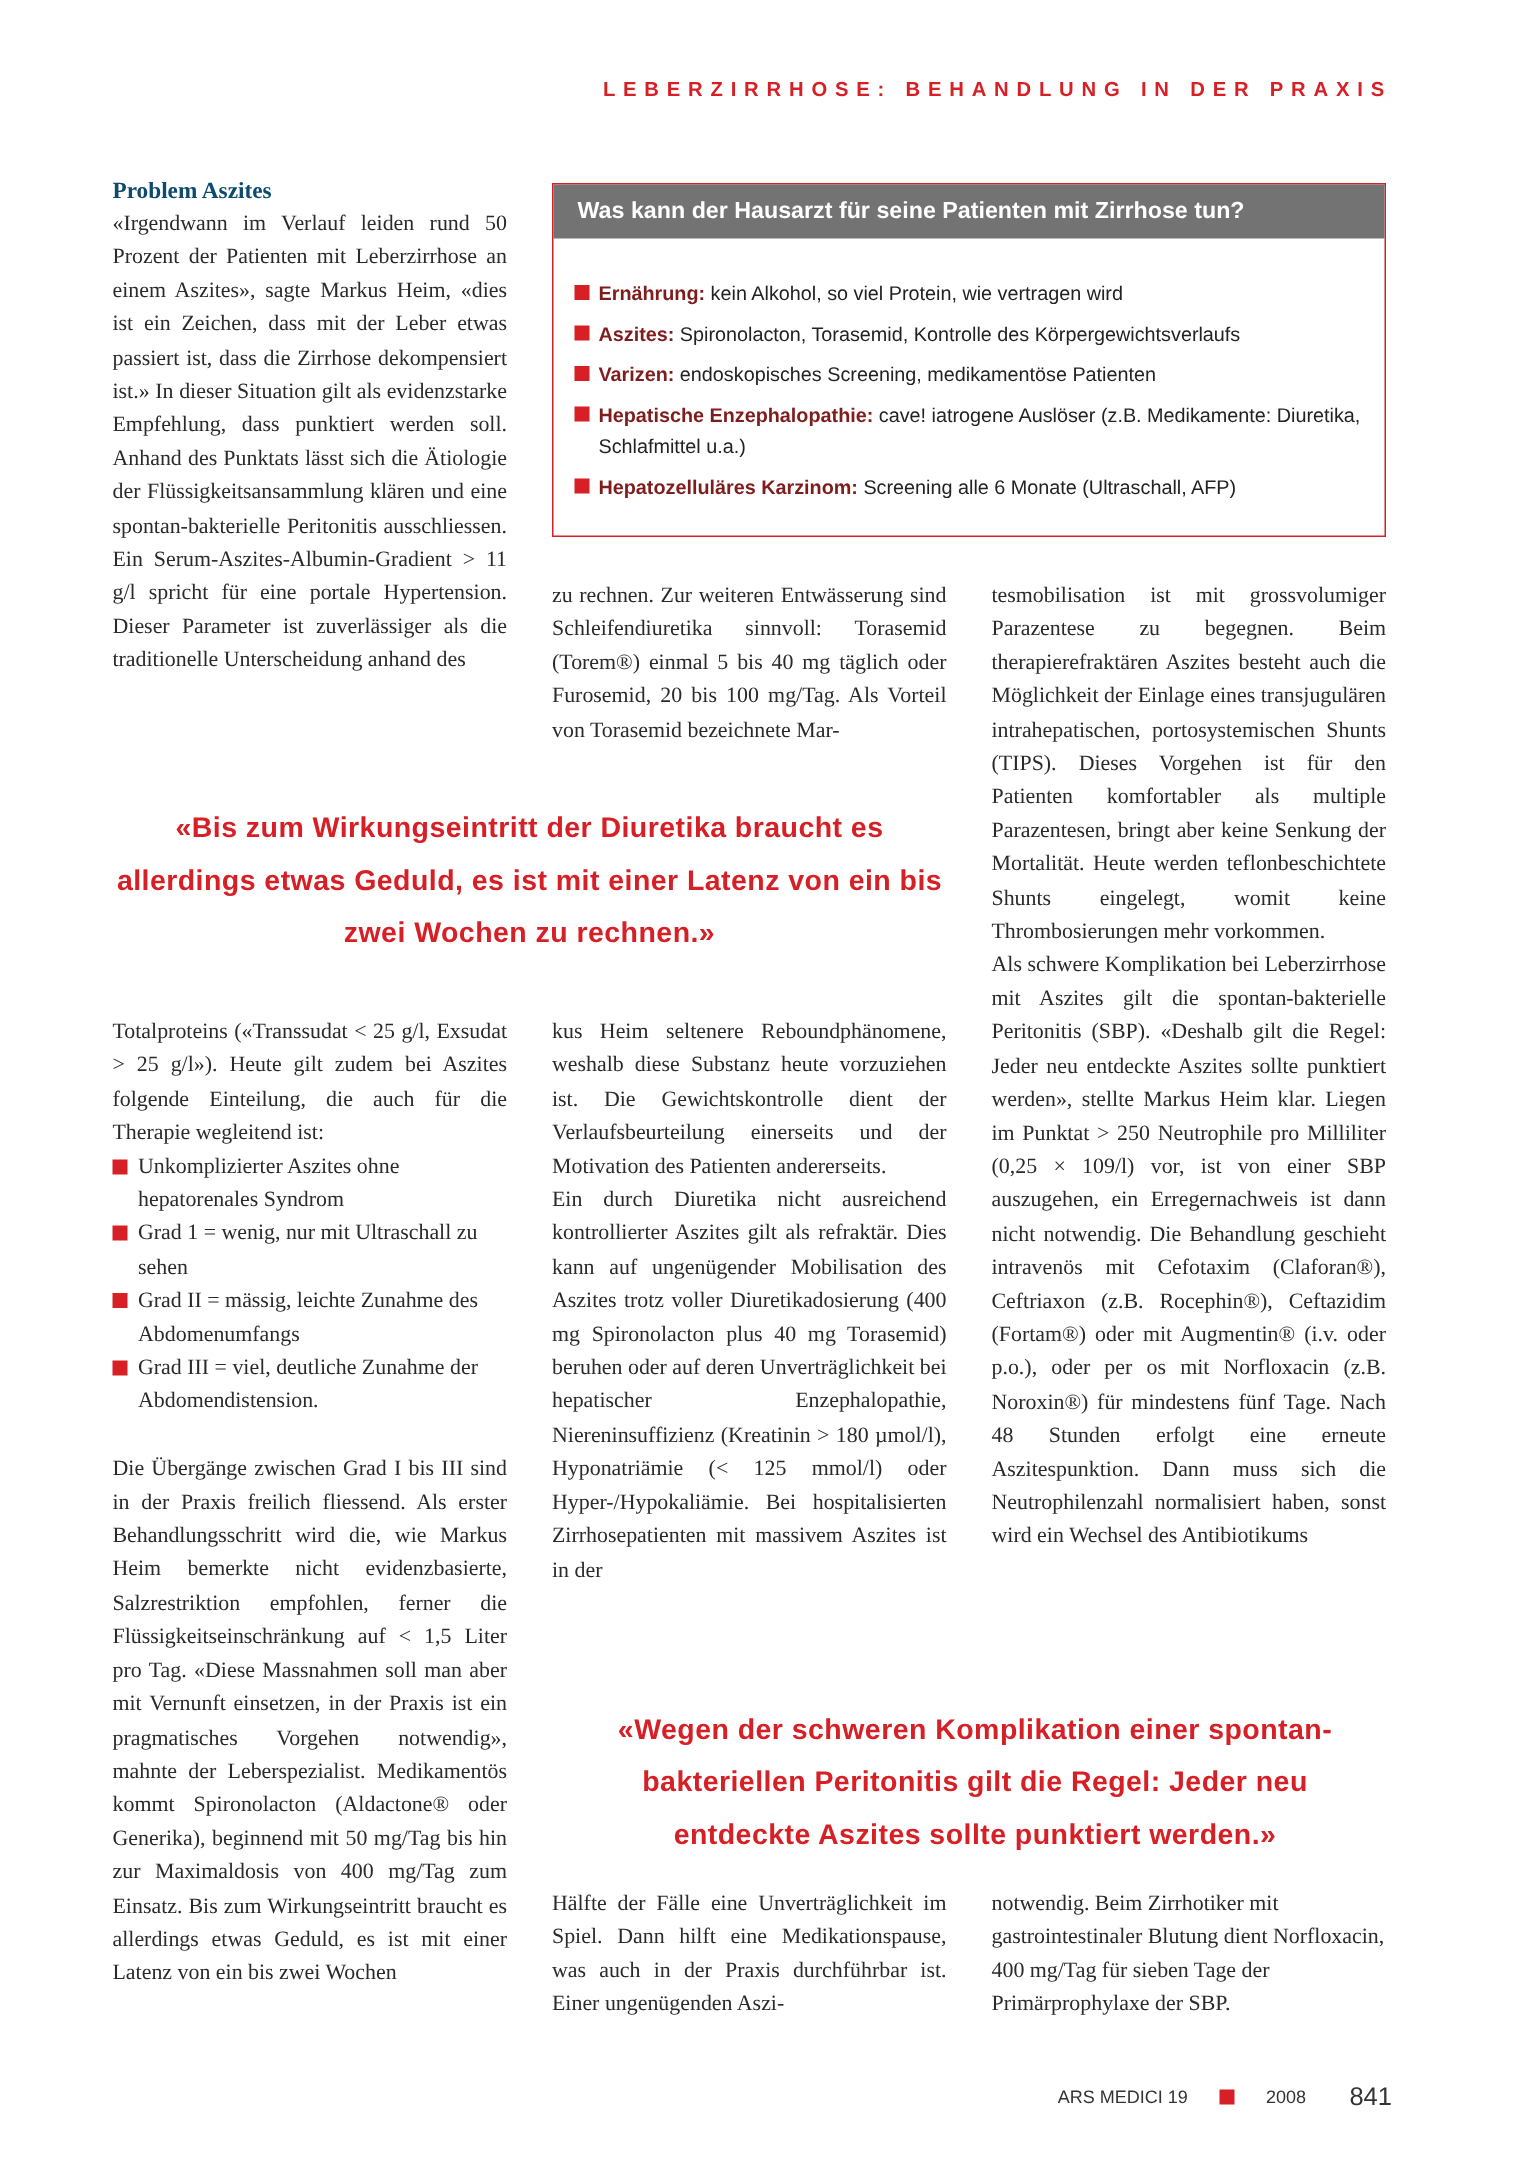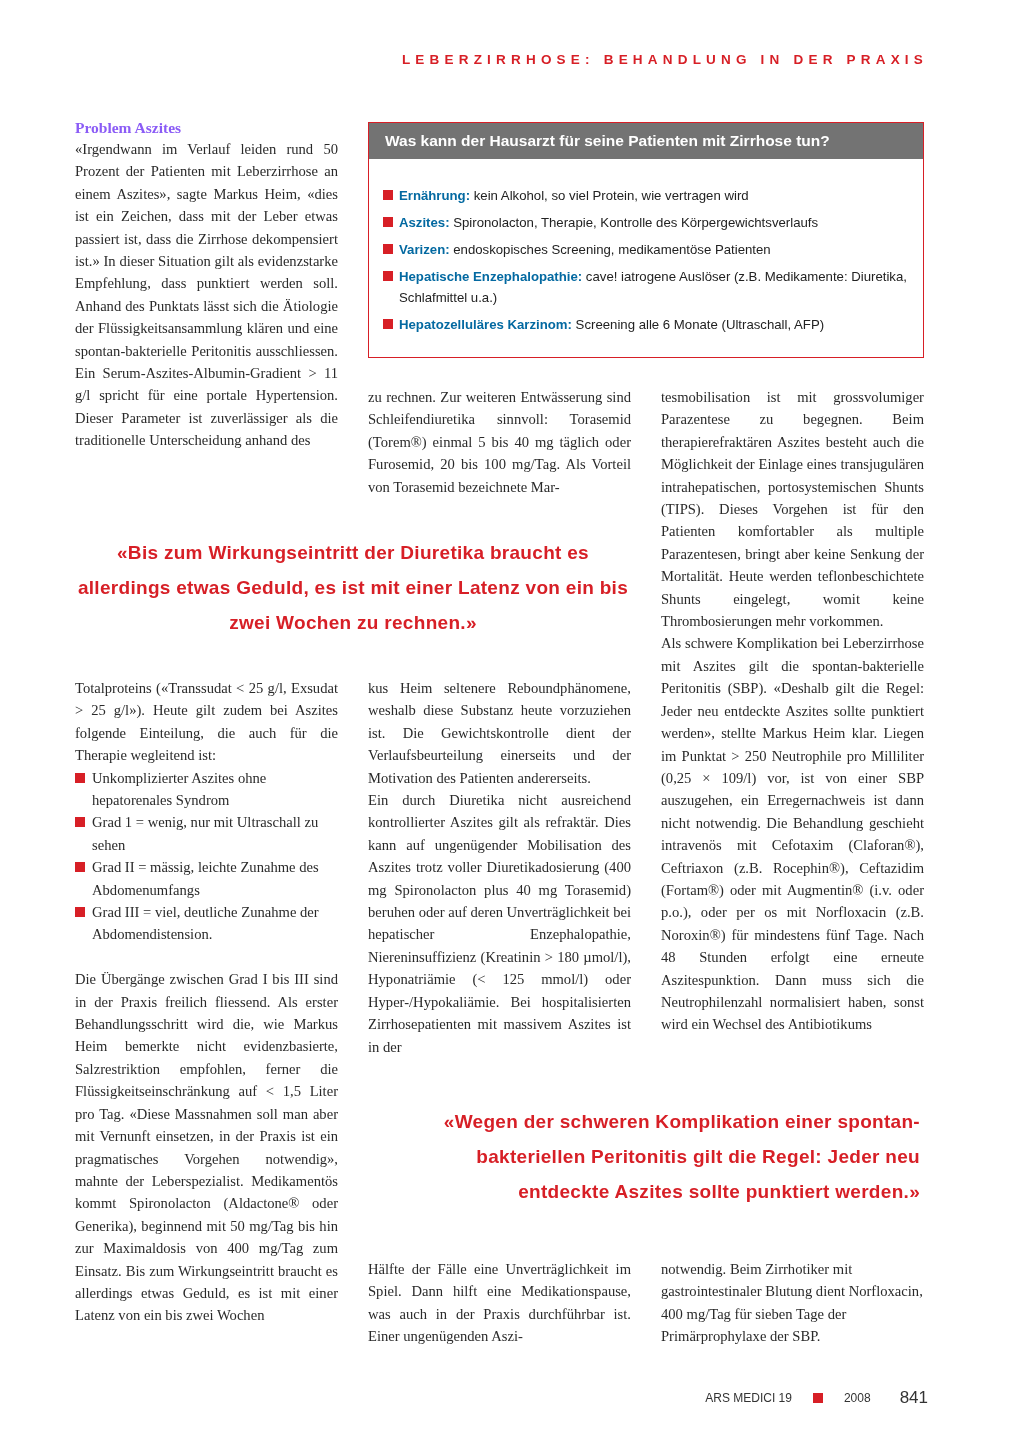--- a/index.html
+++ b/index.html
@@ -7,38 +7,38 @@
 
   .running-head {
     position: absolute; top: 52px; right: 96px;
     font-family: "Liberation Sans", sans-serif; font-weight: bold;
     font-size: 13.5px; letter-spacing: 5.2px; color: #d71f26;
   }
 
   .col { position: absolute; font-family: "Liberation Serif", serif; font-size: 14.6px; line-height: 22.4px; text-align: justify; color: #2a2a2a; }
   .col p { margin: 0; }
   .col .gap { height: 22.4px; }
-  .col h3 { margin: 0; font-size: 15.5px; font-weight: bold; line-height: 20px; color: #8b5cf6; }
+  .col h3 { margin: 0; font-size: 15.5px; font-weight: bold; line-height: 20px; color: #0c4a6e; }
 
   ul.sq { list-style: none; margin: 0; padding: 0; }
   ul.sq li { position: relative; padding-left: 17px; text-align: left; }
   ul.sq li .bullet { position: absolute; left: 0; top: 6px; width: 10px; height: 10px; background: #d71f26; display: inline-block; }
 
   .box {
     position: absolute; left: 368px; top: 122px; width: 556px; height: 236px;
     border: 1.5px solid #d71f26; box-sizing: border-box;
   }
   .box .head {
     background: #737373; color: #fff; height: 36px; line-height: 36px;
     padding-left: 16px; font-family: "Liberation Sans", sans-serif; font-weight: bold; font-size: 15.5px;
   }
   .box ul { list-style: none; margin: 26px 0 0 0; padding: 0 12px 0 14px; font-family: "Liberation Sans", sans-serif; font-size: 13.2px; line-height: 21px; color: #222; }
   .box li { position: relative; padding-left: 16px; margin-bottom: 6px; }
   .box li .bullet { position: absolute; left: 0; top: 5px; width: 10px; height: 10px; background: #d71f26; }
-  .box li b { font-weight: bold; color: #0369a1; }
+  .box li b { font-weight: bold; color: #7f1d1d; }
 
   .pull {
     position: absolute; text-align: center; font-family: "Liberation Sans", sans-serif;
     font-weight: bold; color: #d71f26; font-size: 19px; line-height: 35px; letter-spacing: 0.3px;
   }
 
   .footer {
     position: absolute; top: 1388px; right: 96px; font-family: "Liberation Sans", sans-serif;
     font-size: 12px; color: #333; display: flex; align-items: center; gap: 21px;
   }
@@ -52,21 +52,21 @@
 
 <div class="col" style="left:75px; top:118px; width:263px;">
   <h3>Problem Aszites</h3>
   <p>«Irgendwann im Verlauf leiden rund 50 Prozent der Patienten mit Leberzirrhose an einem Aszites», sagte Markus Heim, «dies ist ein Zeichen, dass mit der Leber etwas passiert ist, dass die Zirrhose dekompensiert ist.» In dieser Situation gilt als evidenzstarke Empfehlung, dass punktiert werden soll. Anhand des Punktats lässt sich die Ätiologie der Flüssigkeitsansammlung klären und eine spontan-bakterielle Peritonitis ausschliessen. Ein Serum-Aszites-Albumin-Gradient &gt; 11 g/l spricht für eine portale Hypertension. Dieser Parameter ist zuverlässiger als die traditionelle Unterscheidung anhand des</p>
 </div>
 
 <div class="box">
   <div class="head">Was kann der Hausarzt für seine Patienten mit Zirrhose tun?</div>
   <ul>
     <li><span class="bullet"></span><b>Ernährung:</b><span> kein Alkohol, so viel Protein, wie vertragen wird</span></li>
-    <li><span class="bullet"></span><b>Aszites:</b><span> Spironolacton, Therapie, Kontrolle des Körpergewichtsverlaufs</span></li>
+    <li><span class="bullet"></span><b>Aszites:</b><span> Spironolacton, Torasemid, Kontrolle des Körpergewichtsverlaufs</span></li>
     <li><span class="bullet"></span><b>Varizen:</b><span> endoskopisches Screening, medikamentöse Patienten</span></li>
     <li><span class="bullet"></span><b>Hepatische Enzephalopathie:</b><span> cave! iatrogene Auslöser (z.B. Medikamente: Diuretika, Schlafmittel u.a.)</span></li>
     <li><span class="bullet"></span><b>Hepatozelluläres Karzinom:</b><span> Screening alle 6 Monate (Ultraschall, AFP)</span></li>
   </ul>
 </div>
 
 <div class="col" style="left:368px; top:386px; width:263px;">
   <p>zu rechnen. Zur weiteren Entwässerung sind Schleifendiuretika sinnvoll: Torasemid (Torem®) einmal 5 bis 40 mg täglich oder Furosemid, 20 bis 100 mg/Tag. Als Vorteil von Torasemid bezeichnete Mar-</p>
 </div>
 
@@ -87,21 +87,21 @@
   </ul>
   <div class="gap"></div>
   <p>Die Übergänge zwischen Grad I bis III sind in der Praxis freilich fliessend. Als erster Behandlungsschritt wird die, wie Markus Heim bemerkte nicht evidenzbasierte, Salzrestriktion empfohlen, ferner die Flüssigkeitseinschränkung auf &lt; 1,5 Liter pro Tag. «Diese Massnahmen soll man aber mit Vernunft einsetzen, in der Praxis ist ein pragmatisches Vorgehen notwendig», mahnte der Leberspezialist. Medikamentös kommt Spironolacton (Aldactone® oder Generika), beginnend mit 50 mg/Tag bis hin zur Maximaldosis von 400 mg/Tag zum Einsatz. Bis zum Wirkungseintritt braucht es allerdings etwas Geduld, es ist mit einer Latenz von ein bis zwei Wochen</p>
 </div>
 
 <div class="col" style="left:368px; top:677px; width:263px;">
   <p>kus Heim seltenere Reboundphänomene, weshalb diese Substanz heute vorzuziehen ist. Die Gewichtskontrolle dient der Verlaufsbeurteilung einerseits und der Motivation des Patienten andererseits.</p>
   <p>Ein durch Diuretika nicht ausreichend kontrollierter Aszites gilt als refraktär. Dies kann auf ungenügender Mobilisation des Aszites trotz voller Diuretikadosierung (400 mg Spironolacton plus 40 mg Torasemid) beruhen oder auf deren Unverträglichkeit bei hepatischer Enzephalopathie, Niereninsuffizienz (Kreatinin &gt; 180 µmol/l), Hyponatriämie (&lt; 125 mmol/l) oder Hyper-/Hypokaliämie. Bei hospitalisierten Zirrhosepatienten mit massivem Aszites ist in der</p>
 </div>
 
-<div class="pull" style="left:380px; top:1104px; width:540px;text-align:right;">«Wegen der schweren Komplikation einer spontan-bakteriellen Peritonitis gilt die Regel: Jeder neu entdeckte Aszites sollte punktiert werden.»</div>
+<div class="pull" style="left:380px; top:1136px; width:540px;">«Wegen der schweren Komplikation einer spontan-bakteriellen Peritonitis gilt die Regel: Jeder neu entdeckte Aszites sollte punktiert werden.»</div>
 
 <div class="col" style="left:368px; top:1258px; width:263px;">
   <p>Hälfte der Fälle eine Unverträglichkeit im Spiel. Dann hilft eine Medikationspause, was auch in der Praxis durchführbar ist. Einer ungenügenden Aszi-</p>
 </div>
 
 <div class="col" style="left:661px; top:1258px; width:263px;">
   <p style="text-align:left;">notwendig. Beim Zirrhotiker mit gastrointestinaler Blutung dient Norfloxacin, 400 mg/Tag für sieben Tage der Primärprophylaxe der SBP.</p>
 </div>
 
 <div class="footer">

